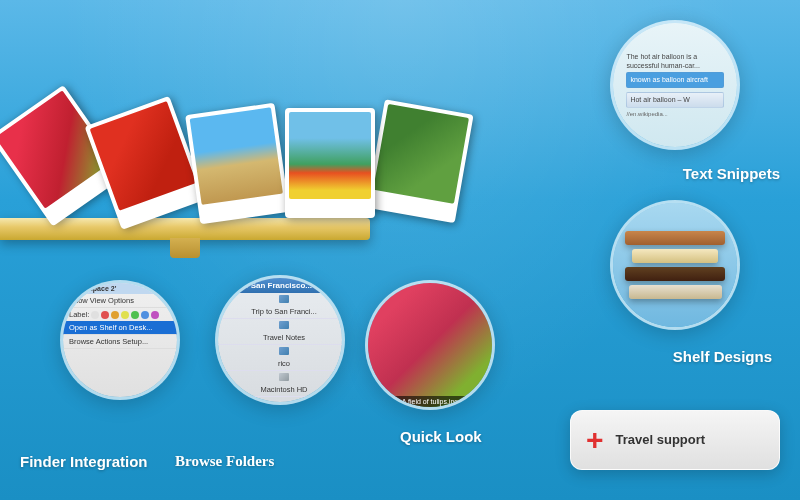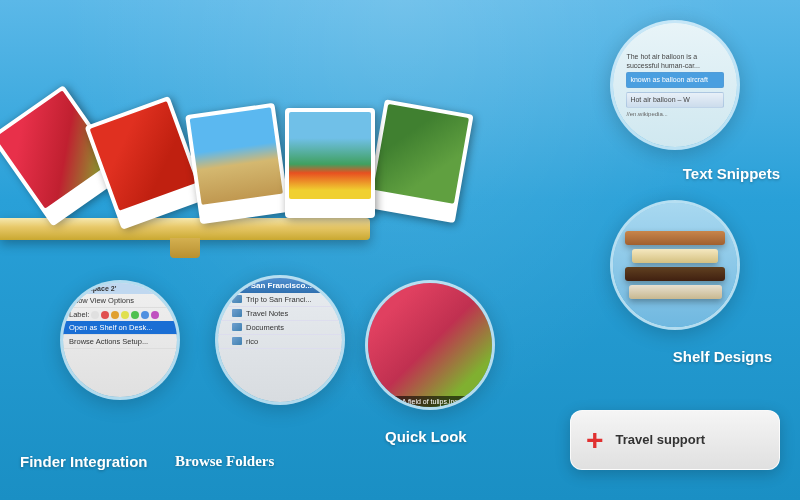--- a/index.html
+++ b/index.html
@@ -260,24 +260,25 @@
       background: linear-gradient(180deg, #5090d0 0%, #3070b0 100%);
       color: white;
       padding: 3px 6px;
       font-size: 8px;
       font-weight: bold;
     }
     .browse-item {
       padding: 2px 6px 2px 14px;
       border-bottom: 1px solid #dde;
       display: flex;
-      align-items: flex-start;
+      align-items: center;
       gap: 4px;
       font-size: 7.5px;
       color: #333;
+      flex-direction: column;
     }
     .browse-item-icon {
       width: 10px;
       height: 8px;
       background: linear-gradient(135deg, #70a0d0, #4080b0);
       border-radius: 1px;
     }
 
     
     .feature-label {
@@ -292,21 +293,21 @@
       top: 165px;
       right: 20px;
     }
     .label-shelf-designs {
       top: 348px;
       right: 28px;
       margin-left: 45px;
     }
     .label-quick-look {
       bottom: 55px;
-      left: 385px;
+      left: 400px;
     }
     .label-finder {
       bottom: 30px;
       left: 20px;
     }
     .label-browse {
       bottom: 30px;
       left: 175px;
       font-family: Liberation Serif, serif;
     }
@@ -430,25 +431,25 @@
     <div class="browse-item">
       <div class="browse-item-icon"></div>
       <span>Trip to San Franci...</span>
     </div>
     <div class="browse-item">
       <div class="browse-item-icon"></div>
       <span>Travel Notes</span>
     </div>
     <div class="browse-item">
       <div class="browse-item-icon"></div>
-      <span>Documents</span>
+      <span>rico</span>
     </div>
     <div class="browse-item">
-      <div class="browse-item-icon"></div>
-      <span>rico</span>
+      <div class="browse-item-icon" style="background:linear-gradient(135deg,#c0c8d0,#909aa0);"></div>
+      <span>Macintosh HD</span>
     </div>
   </div>
 </div>
 <div class="feature-label label-browse">Browse Folders</div>
 
 <div class="support-btn">
   <div class="support-plus">+</div>
   <div class="support-text">
     <div>Travel support</div>
   </div>

